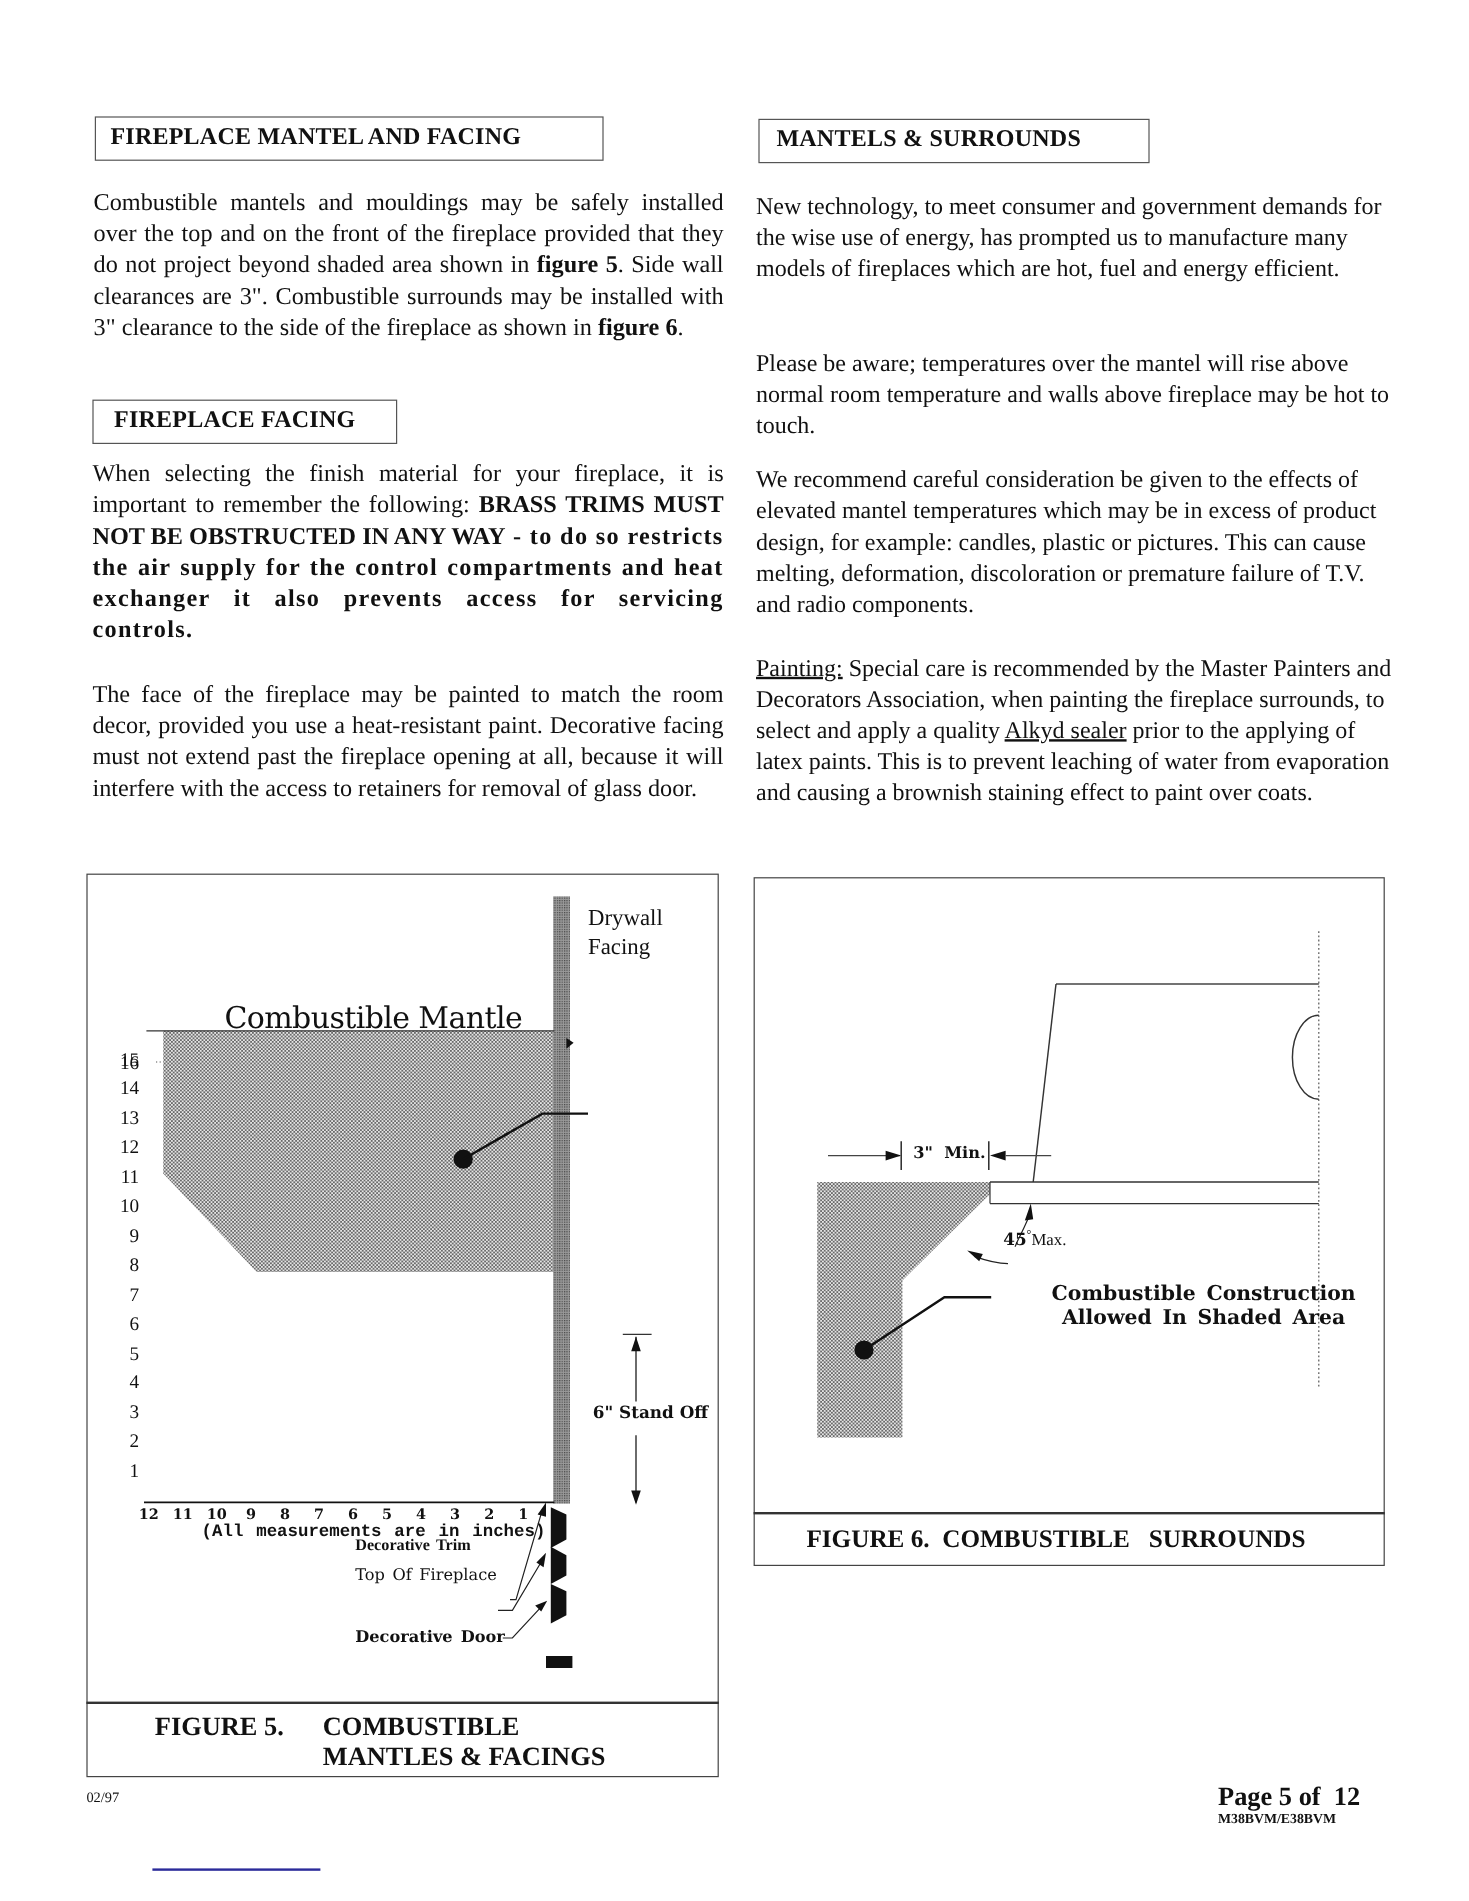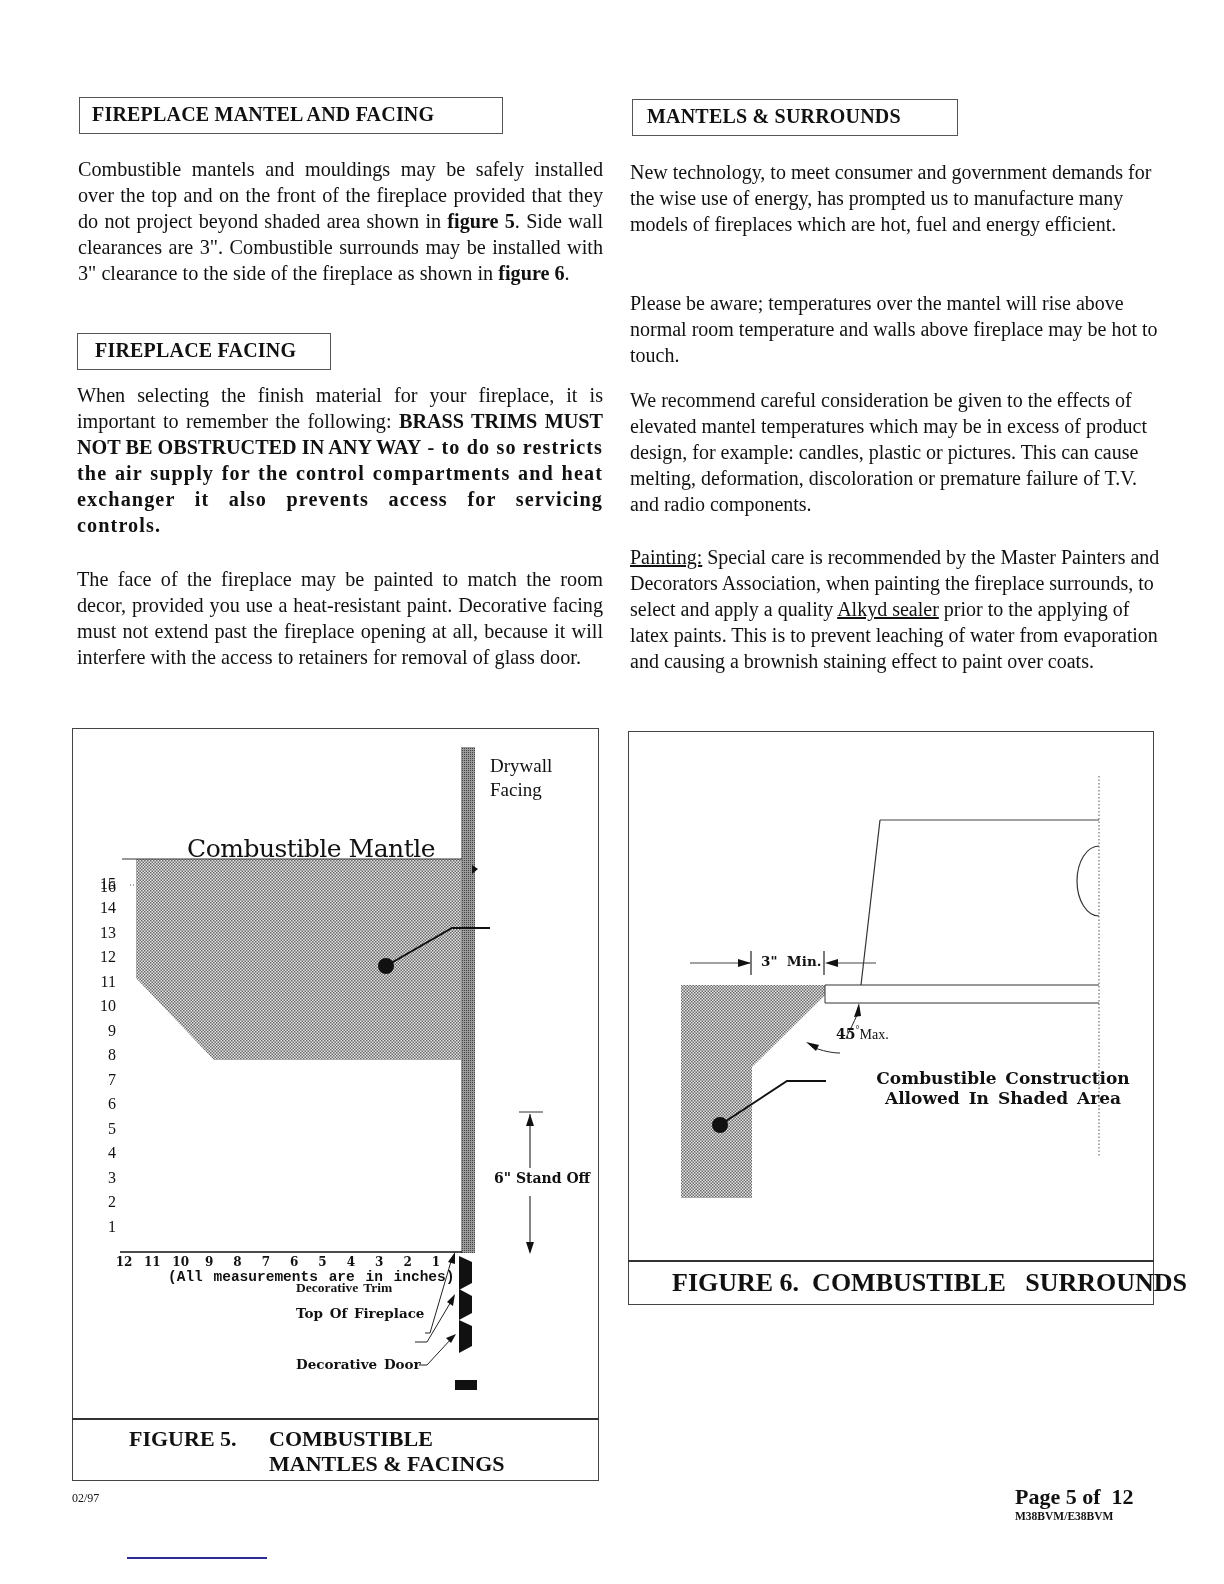--- a/index.html
+++ b/index.html
@@ -145,21 +145,21 @@
     <div style="position: absolute; top: 0px; left: 141.818px; transform: translateX(-50%); font-size: 12px; font-weight: bold; font-family: &quot;DejaVu Serif&quot;, serif;">7</div>
     <div style="position: absolute; top: 0px; left: 170.182px; transform: translateX(-50%); font-size: 12px; font-weight: bold; font-family: &quot;DejaVu Serif&quot;, serif;">6</div>
     <div style="position: absolute; top: 0px; left: 198.545px; transform: translateX(-50%); font-size: 12px; font-weight: bold; font-family: &quot;DejaVu Serif&quot;, serif;">5</div>
     <div style="position: absolute; top: 0px; left: 226.909px; transform: translateX(-50%); font-size: 12px; font-weight: bold; font-family: &quot;DejaVu Serif&quot;, serif;">4</div>
     <div style="position: absolute; top: 0px; left: 255.273px; transform: translateX(-50%); font-size: 12px; font-weight: bold; font-family: &quot;DejaVu Serif&quot;, serif;">3</div>
     <div style="position: absolute; top: 0px; left: 283.636px; transform: translateX(-50%); font-size: 12px; font-weight: bold; font-family: &quot;DejaVu Serif&quot;, serif;">2</div>
     <div style="position: absolute; top: 0px; left: 312px; transform: translateX(-50%); font-size: 12px; font-weight: bold; font-family: &quot;DejaVu Serif&quot;, serif;">1</div>
   </div>
 
 <div class="abs" style="left:168px; top:1269px; font-size:14.5px; font-weight:bold; font-family:Liberation Mono, monospace; word-spacing:2px;">(All measurements are in inches)</div>
-<div class="abs" style="left:296px; top:1305px; font-size:13.5px; font-weight:bold; font-family:'DejaVu Serif',serif; word-spacing:2px;">Top Of Fireplace</div>
+<div class="abs" style="left:296px; top:1305px; font-size:13.5px; font-weight:normal; font-family:'DejaVu Serif',serif; word-spacing:2px;">Top Of Fireplace</div>
 <div class="abs" style="left:296px; top:1280px; font-size:13.5px; font-weight:bold; font-family:Liberation Serif, serif; word-spacing:2px;">Decorative Trim</div>
 <div class="abs" style="left:296px; top:1356px; font-size:13.5px; font-weight:bold; font-family:'DejaVu Serif',serif; word-spacing:2px;">Decorative Door</div>
 
 <div class="cap" style="left:129px; top:1426px;">FIGURE 5.</div>
 <div class="cap" style="left:269px; top:1426px;">
   <div>COMBUSTIBLE</div>
   <div>MANTLES &amp; FACINGS</div>
 </div>
 
 <div class="figbox" style="left:628px; top:731px; width:526px; height:574px;"></div>
@@ -203,18 +203,18 @@
 </svg>
 
 <div class="abs" style="left:761px; top:953px; font-size:13.5px; font-weight:bold; font-family:'DejaVu Serif',serif; white-space:pre;">3"  Min.</div>
 <div class="abs" style="left:836px; top:1024px; font-size:14px;">
   <b style="font-family:'DejaVu Serif',serif;">45</b><sup style="font-size:10px;">°</sup><span>Max.</span>
 </div>
 <div class="abs" style="left:826px; top:1068px; width:266px; text-align:center; font-size:17px; line-height:20px; font-weight:bold; font-family:'DejaVu Serif',serif; word-spacing:3px;margin-left:44px;">
   <div>Combustible Construction</div>
   <div>Allowed In Shaded Area</div>
 </div>
-<div class="cap" style="left:672px; top:1270px; font-size:26px; white-space:pre;">FIGURE 6.  COMBUSTIBLE   SURROUNDS</div>
+<div class="cap" style="left:672px; top:1270px; font-size:21px; white-space:pre;">FIGURE 6.  COMBUSTIBLE   SURROUNDS</div>
 
 <div class="abs" style="left:72px; top:1491px; font-size:12px; font-family:'Liberation Serif',serif;">02/97</div>
 <div class="abs" style="left:1015px; top:1484px; font-size:22px; font-weight:bold; white-space:pre;">Page 5 of  12</div>
 <div class="abs" style="left:1015px; top:1510px; font-size:11.5px; font-weight:bold;">M38BVM/E38BVM</div>
 <div class="abs" style="left:127px; top:1557px; width:140px; height:1.5px; background:#2b2b9a;"></div>
 
 </body></html>

